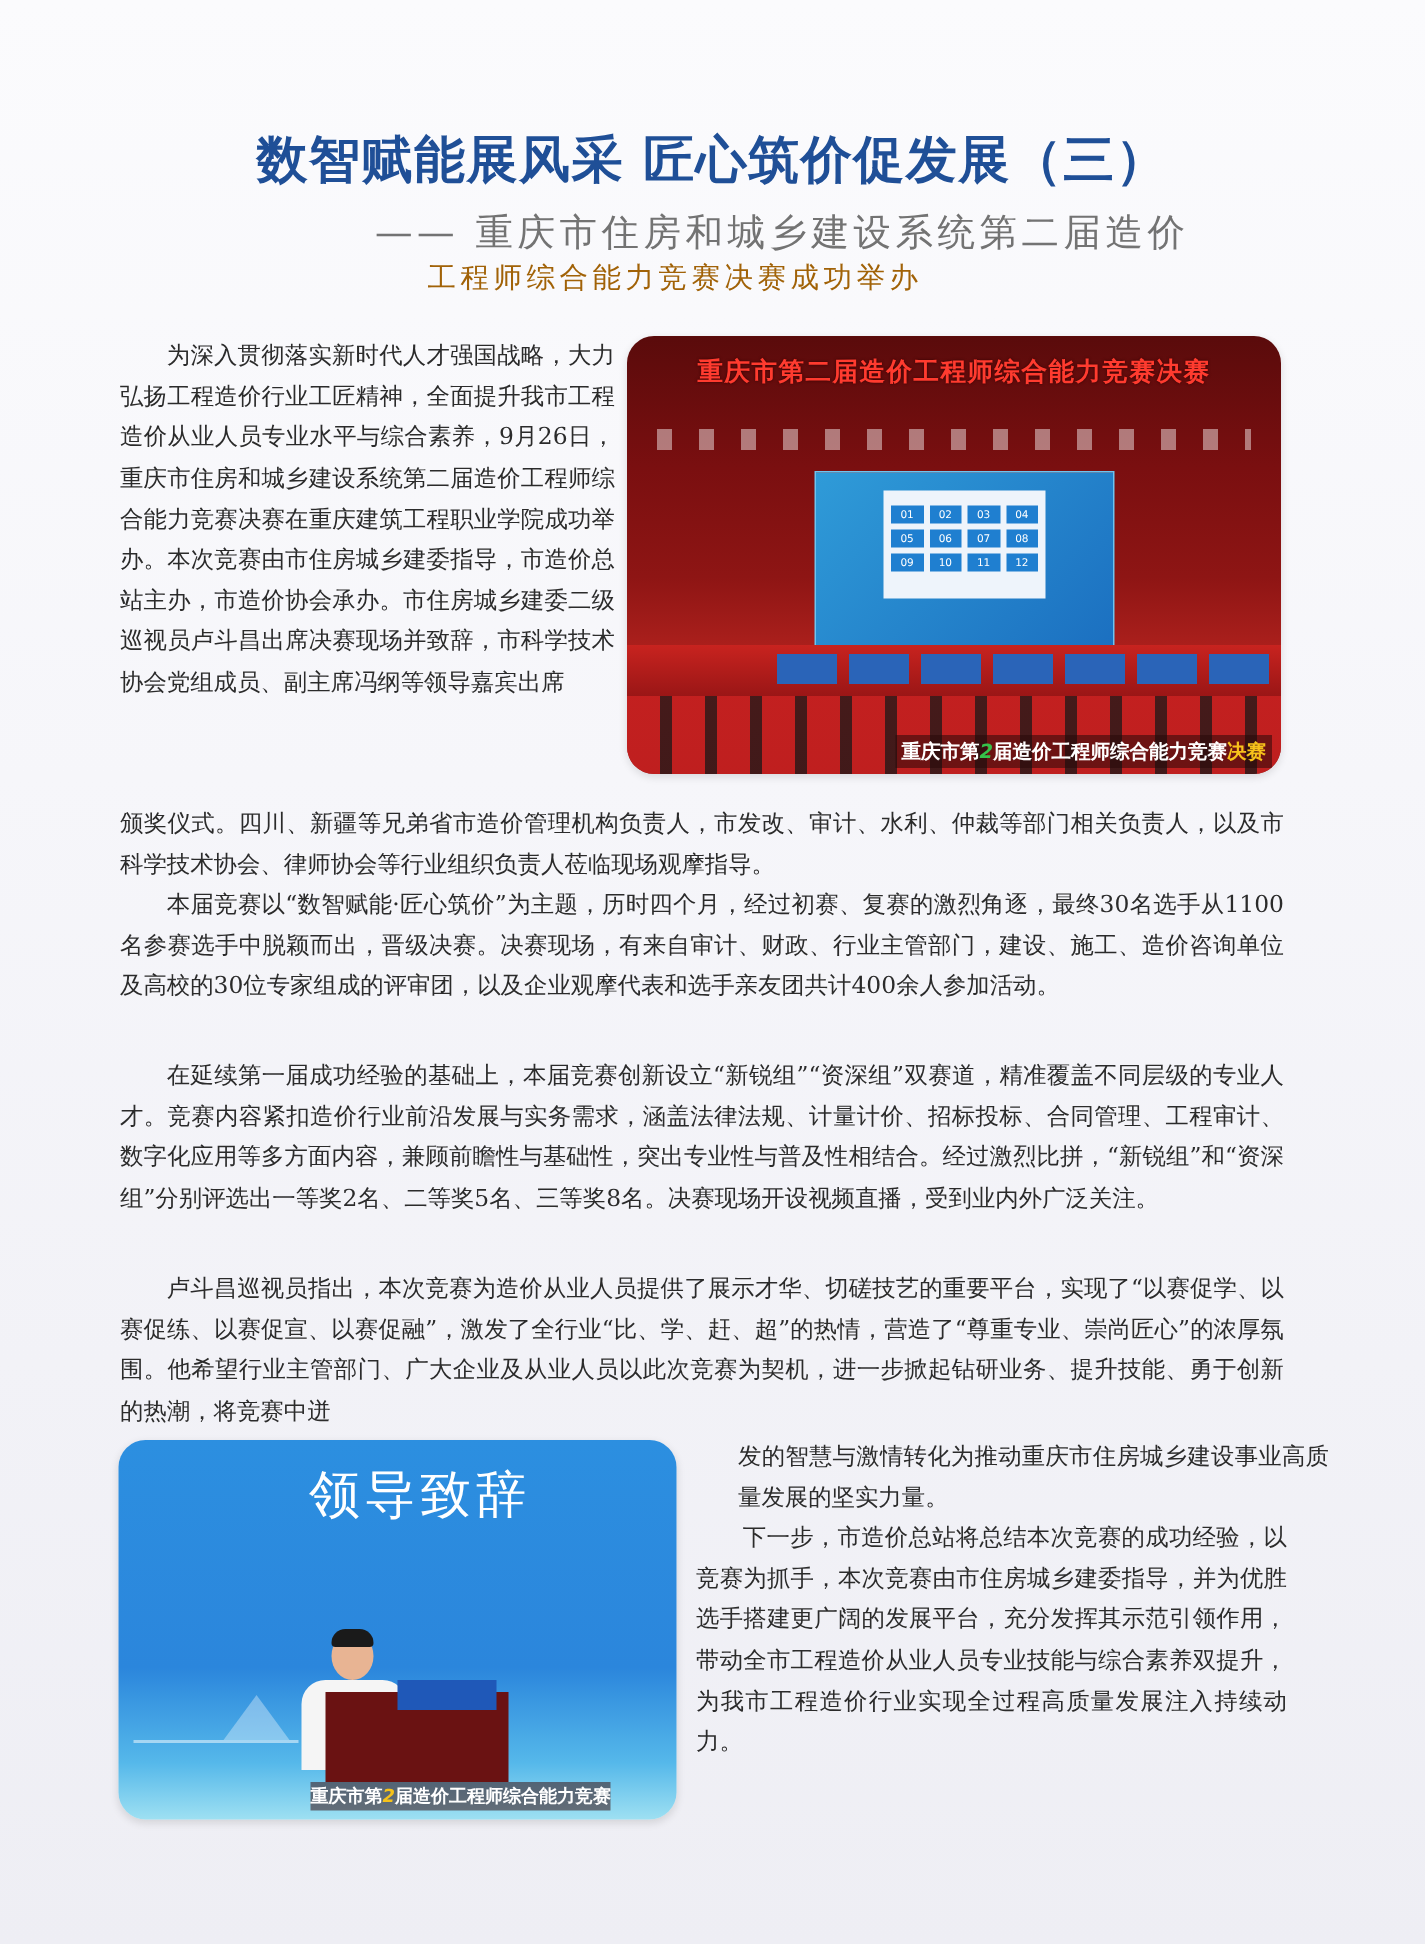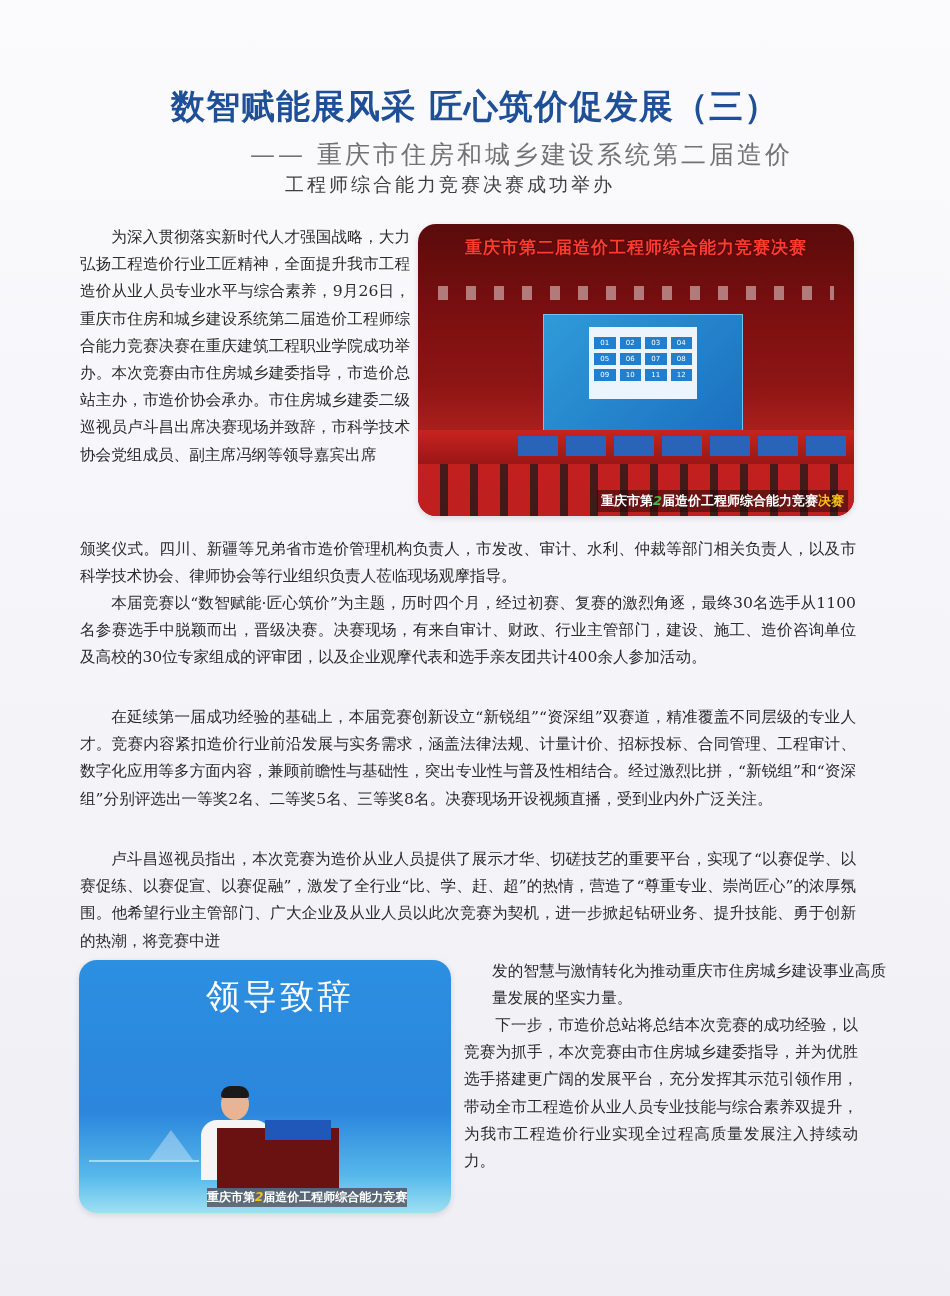--- a/index.html
+++ b/index.html
@@ -14,21 +14,21 @@
     position:absolute; left:0; top:84px; width:950px; text-align:center;
     font-family:"DejaVu Sans","Liberation Sans",sans-serif;
     font-weight:bold; font-size:34px; color:#1f4f97; letter-spacing:1px;
   }
   .sub1 {
     position:absolute; left:230px; top:138px; font-size:25px; color:#737373;
     letter-spacing:3px;
     margin-left:20px;
   }
   .sub2 {
-    position:absolute; left:285px; top:172px; font-size:19px; color:#404040;
+    position:absolute; left:285px; top:172px; font-size:19px; color:#a16207;
     letter-spacing:3px;
   }
   .para {
     position:absolute; font-size:15.6px; line-height:27.2px; color:#2b2b2b;
     text-align:justify; margin:0;
   }
   .indent { text-indent:2em; }
   .photo {
     position:absolute; border-radius:18px; overflow:hidden;
     box-shadow:0 2px 6px rgba(0,0,0,0.12);

